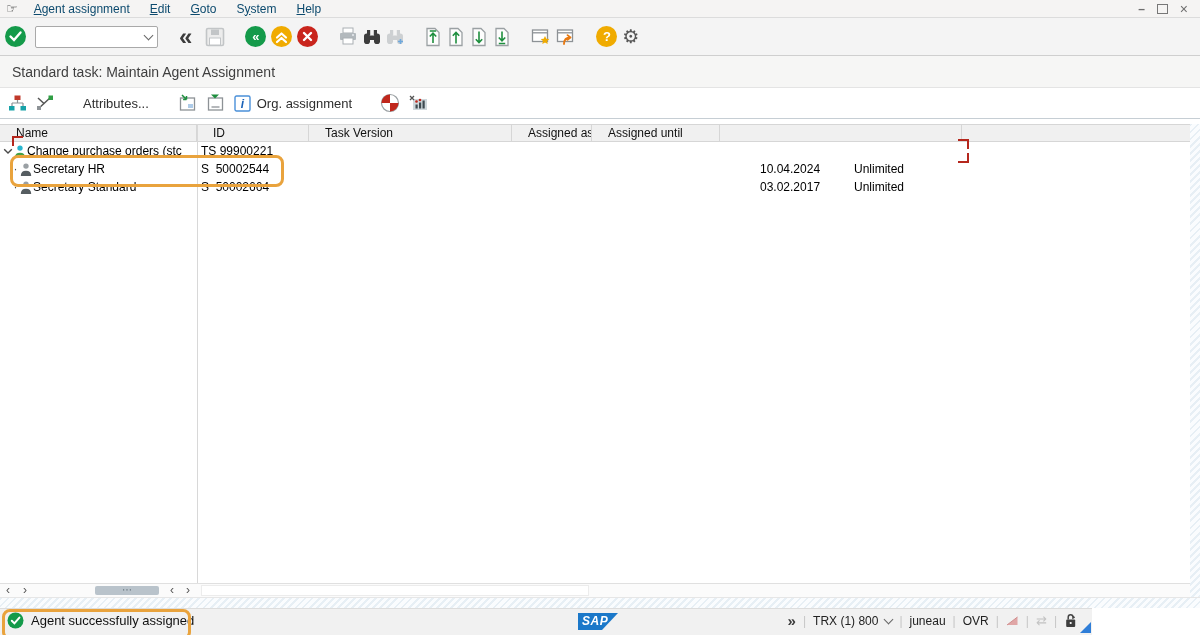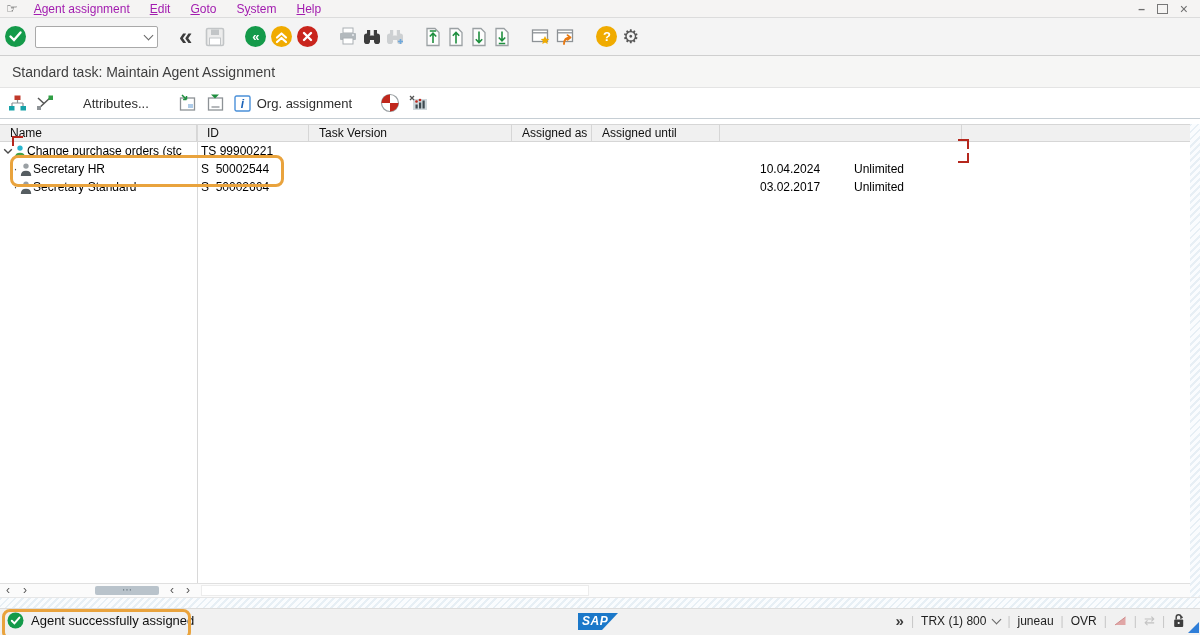--- a/index.html
+++ b/index.html
@@ -3,21 +3,21 @@
 <meta charset="utf-8">
 <style>
   html,body{margin:0;padding:0;}
   body{
     width:1200px;height:635px;position:relative;overflow:hidden;
     font-family:"Liberation Sans",sans-serif;font-size:12px;color:#000;background:#fff;
   }
   
   .menubar{height:17px;background:#f5f4f3;border-bottom:1px solid #dcdcdc;display:flex;align-items:center;padding:0 4px;}
   .menu-grip{font-size:13px;color:#4a4a4a;margin:0 6px 0 2px;}
-  .menu-item{padding:1px 10px;color:#a21caf;cursor:default;}
+  .menu-item{padding:1px 10px;color:#0c4a6e;cursor:default;}
   .menu-item .accel{text-decoration:underline;}
   .win-controls{margin-left:auto;display:flex;align-items:center;gap:12px;padding-right:8px;color:#6e6e6e;}
   .win-min{font-weight:bold;}
   .win-restore{width:9px;height:8px;border:1px solid #777;position:relative;background:#f5f4f3;}
   .win-restore::before{content:"";position:absolute;left:2px;top:-3px;width:8px;height:7px;border:1px solid #777;z-index:-1;}
   .win-close{font-size:14px;line-height:10px;}
   
   .toolbar{height:37px;background:#f4f4f4;border-bottom:1px solid #cfcfcf;display:flex;align-items:center;padding:0 5px;gap:5px;}
   .circle{width:21px;height:21px;border-radius:50%;display:flex;align-items:center;justify-content:center;color:#fff;flex:0 0 auto;}
   .c-green{background:#149A4A;}
@@ -33,21 +33,21 @@
   
   .titlebar{height:31px;background:#f6f6f5;border-bottom:1px solid #e4e4e4;display:flex;align-items:center;padding:0 12px;font-size:14px;color:#3f3f3f;}
   
   .apptoolbar{height:30px;background:#fff;border-bottom:1px solid #c6ced4;display:flex;align-items:center;padding:0 8px;gap:9px;font-size:13px;color:#2e2e2e;}
   .txt-btn{padding:2px 6px;cursor:default;}
   .attr-btn{margin:0 14px 0 14px;}
   .org-lbl{margin-left:2px;}
   
   .workarea{position:absolute;left:0;top:119px;width:1200px;height:516px;background:#fff;}
   .grid-header{position:absolute;left:0;top:5px;width:1190px;height:18px;display:flex;background:#f0f0f0;border-top:1px solid #d6d6d6;border-bottom:1px solid #d6d6d6;box-sizing:border-box;}
-  .hcell{box-sizing:border-box;border-right:1px solid #d6d6d6;padding:1px 0 0 10px;white-space:nowrap;overflow:hidden;font-size:12px;color:#111;}
+  .hcell{box-sizing:border-box;border-right:1px solid #d6d6d6;padding:1px 0 0 16px;white-space:nowrap;overflow:hidden;font-size:12px;color:#111;}
   .c0{width:197px;}.c1{width:112px;}.c2{width:224px;}.c3{width:203px;}.c4{width:80px;}.c5{width:128px;}.c6{width:242px;flex:0 0 auto;}
   .grid-body{position:absolute;left:0;top:23px;width:1190px;}
   .trow{display:flex;height:18px;line-height:18px;}
   .cell{box-sizing:border-box;white-space:nowrap;overflow:visible;}
   .cell.c0{display:flex;align-items:center;gap:1px;overflow:hidden;padding-left:3px;}
   .cell.c0.indent{padding-left:12px;}
   .cell.c1{white-space:pre;padding-left:4px;}
   .cell.c4{padding-left:24px;}
   .cell.c5{padding-left:38px;}
   .bullet{color:#555;width:7px;text-align:center;flex:0 0 auto;}
@@ -65,21 +65,21 @@
   .hl-status{left:2px;top:490px;width:183px;height:25px;}
   
   .scrollrow{position:absolute;left:0;top:464px;width:1190px;height:14px;background:#fbfbfb;border-top:1px solid #e0e0e0;box-sizing:border-box;}
   .sb-arrow{position:absolute;top:0px;font-size:12px;line-height:13px;color:#555;}
   .sb-thumb{position:absolute;left:95px;top:2px;width:64px;height:9px;background:#b9c3cb;border-radius:2px;color:#5d6b74;font-size:10px;line-height:7px;text-align:center;}
   .sb-thumb-right{position:absolute;left:201px;top:1px;width:388px;height:11px;background:#fff;border:1px solid #ececec;box-sizing:border-box;}
   
   .hatch{position:absolute;left:0;top:478px;width:1200px;height:11px;border-top:1px solid #e6e6e6;box-sizing:border-box;
     background:repeating-linear-gradient(135deg,#e7eff5 0 2px,#fafcfe 2px 5px);}
   
-  .statusbar{position:absolute;left:0;top:489px;width:1200px;height:27px;background:#f1f1f1;border-top:1px solid #dddddd;box-sizing:border-box;}
+  .statusbar{position:absolute;left:0;top:489px;width:1092px;height:27px;background:#f1f1f1;border-top:1px solid #dddddd;box-sizing:border-box;}
   .status-left{position:absolute;left:7px;top:3px;display:flex;align-items:center;gap:7px;font-size:13px;color:#111;}
   .sap-logo{position:absolute;left:578px;top:4px;width:40px;height:17px;background:#1B78C9;
     clip-path:polygon(0 0,100% 0,60% 100%,0 100%);color:#fff;font-style:italic;font-weight:bold;font-size:12px;line-height:17px;padding-left:4px;box-sizing:border-box;letter-spacing:.5px;}
   .status-right{position:absolute;right:14px;top:3px;display:flex;align-items:center;gap:7px;font-size:12px;color:#222;}
   .sep{color:#c6c6c6;}
   .more-right{font-size:15px;font-weight:bold;color:#3c3c3c;}
   .refresh{color:#c3c3c3;font-size:13px;}
   .grip-triangle{position:absolute;right:1px;bottom:2px;width:0;height:0;border-left:11px solid transparent;border-bottom:11px solid #2f7ed8;}
   svg{display:block;}
 </style>

